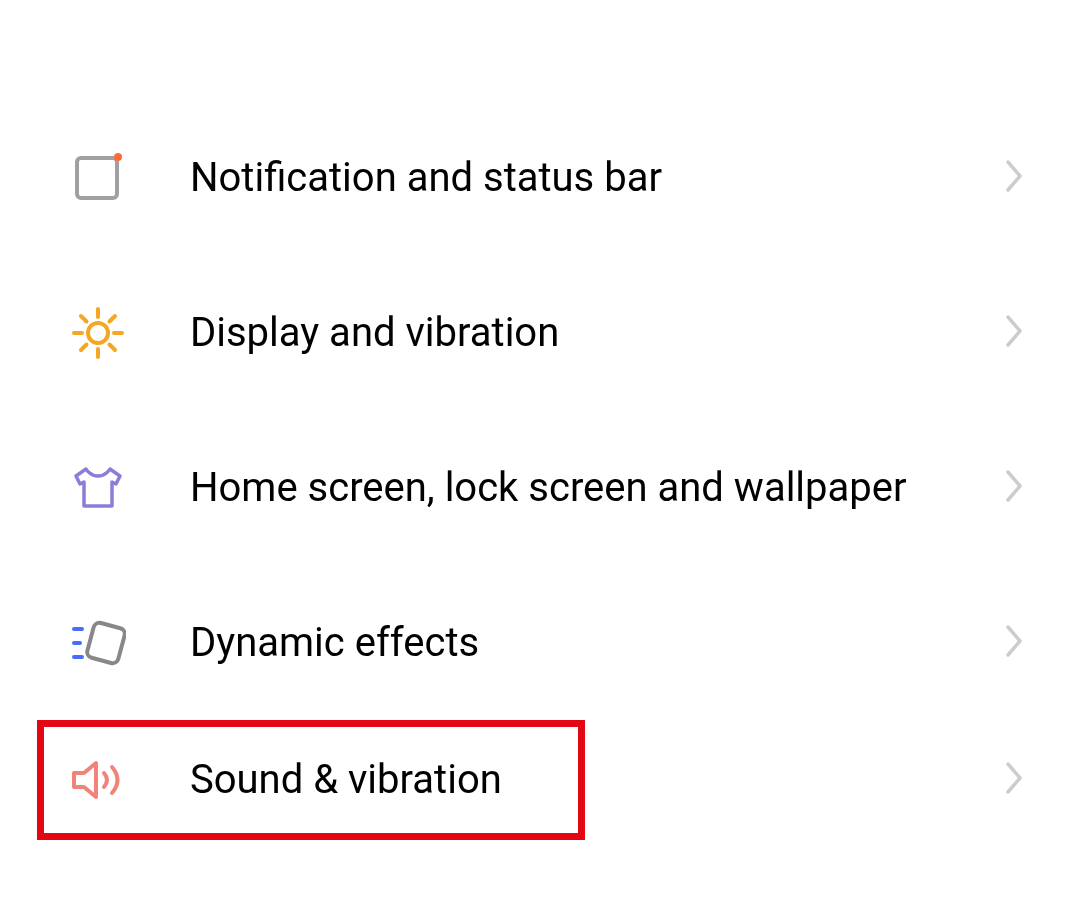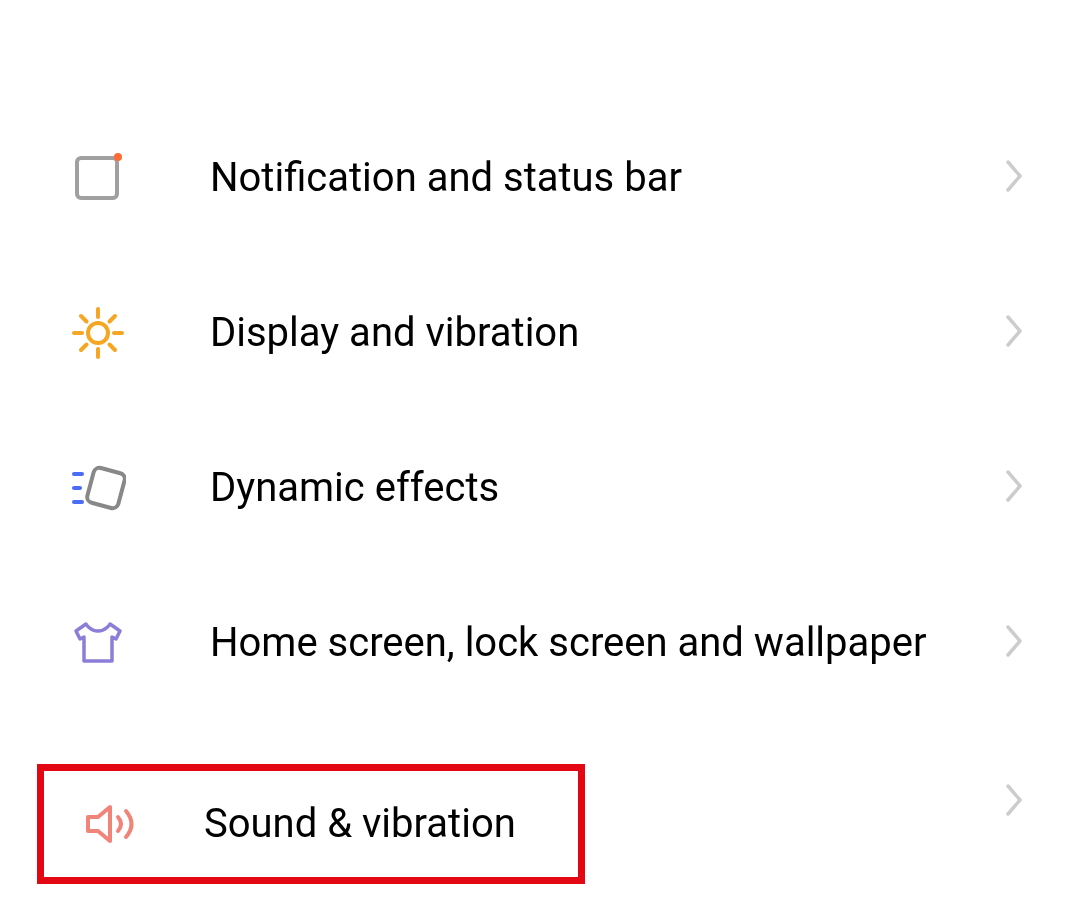--- a/index.html
+++ b/index.html
@@ -29,38 +29,37 @@
       height: 60px;
       display: flex;
       align-items: center;
       justify-content: center;
       flex-shrink: 0;
     }
     .item-label {
       font-size: 40px;
       font-weight: 400;
       color: #000000;
-      margin-left: 82px;
+      margin-left: 62px;
       flex: 1;
       line-height: 1.3;
     }
     .chevron {
       color: #cccccc;
       flex-shrink: 0;
     }
     .highlighted {
       outline: 7px solid #e30613;
       outline-offset: -7px;
       margin-left: 37px;
       margin-right: 420px;
-      padding-left: 45px;
+      padding-left: 31px;
       min-height: 120px;
       padding-top: 28px;
       padding-bottom: 28px;
-      margin-top: 44px;
     }
     .highlighted .item-label {
       margin-left: 62px;
     }
     .sound-row {
       display: flex;
       align-items: center;
       width: 100%;
       padding-right: 55px;
     }
@@ -107,42 +106,42 @@
     <div class="item-label">Display and vibration</div>
     <div class="chevron">
       <svg width="20" height="34" viewBox="0 0 20 34">
         <path d="M 3 3 L 15 17 L 3 31" fill="none" stroke="#cccccc" stroke-width="3.5" stroke-linecap="round" stroke-linejoin="round"></path>
       </svg>
     </div>
   </div>
 
   <div class="settings-item">
     <div class="icon-wrapper">
-      <svg width="56" height="48" viewBox="0 0 56 48">
-        <line x1="4" y1="10" x2="12" y2="10" stroke="#4a6cf7" stroke-width="4" stroke-linecap="round"></line>
-        <line x1="4" y1="24" x2="10" y2="24" stroke="#4a6cf7" stroke-width="4" stroke-linecap="round"></line>
-        <line x1="4" y1="38" x2="12" y2="38" stroke="#4a6cf7" stroke-width="4" stroke-linecap="round"></line>
-        <rect x="20" y="6" width="32" height="36" rx="6" transform="rotate(15 36 24)" fill="none" stroke="#888888" stroke-width="4"></rect>
+      <svg width="50" height="44" viewBox="0 0 50 44">
+        <path d="M 13 3 L 3 10 L 7 18 L 11 16 L 11 40 L 39 40 L 39 16 L 43 18 L 47 10 L 37 3 C 37 3 33 10 25 10 C 17 10 13 3 13 3 Z" fill="none" stroke="#8b7dd8" stroke-width="3.5" stroke-linejoin="round"></path>
       </svg>
     </div>
-    <div class="item-label">Dynamic effects</div>
+    <div class="item-label">Home screen, lock screen and wallpaper</div>
     <div class="chevron">
       <svg width="20" height="34" viewBox="0 0 20 34">
         <path d="M 3 3 L 15 17 L 3 31" fill="none" stroke="#cccccc" stroke-width="3.5" stroke-linecap="round" stroke-linejoin="round"></path>
       </svg>
     </div>
   </div>
 
   <div class="settings-item">
     <div class="icon-wrapper">
-      <svg width="50" height="44" viewBox="0 0 50 44">
-        <path d="M 13 3 L 3 10 L 7 18 L 11 16 L 11 40 L 39 40 L 39 16 L 43 18 L 47 10 L 37 3 C 37 3 33 10 25 10 C 17 10 13 3 13 3 Z" fill="none" stroke="#8b7dd8" stroke-width="3.5" stroke-linejoin="round"></path>
+      <svg width="56" height="48" viewBox="0 0 56 48">
+        <line x1="4" y1="10" x2="12" y2="10" stroke="#4a6cf7" stroke-width="4" stroke-linecap="round"></line>
+        <line x1="4" y1="24" x2="10" y2="24" stroke="#4a6cf7" stroke-width="4" stroke-linecap="round"></line>
+        <line x1="4" y1="38" x2="12" y2="38" stroke="#4a6cf7" stroke-width="4" stroke-linecap="round"></line>
+        <rect x="20" y="6" width="32" height="36" rx="6" transform="rotate(15 36 24)" fill="none" stroke="#888888" stroke-width="4"></rect>
       </svg>
     </div>
-    <div class="item-label">Home screen, lock screen and wallpaper</div>
+    <div class="item-label">Dynamic effects</div>
     <div class="chevron">
       <svg width="20" height="34" viewBox="0 0 20 34">
         <path d="M 3 3 L 15 17 L 3 31" fill="none" stroke="#cccccc" stroke-width="3.5" stroke-linecap="round" stroke-linejoin="round"></path>
       </svg>
     </div>
   </div>
 
   <div class="sound-row">
     <div class="settings-item highlighted sound-main">
       <div class="icon-wrapper">

